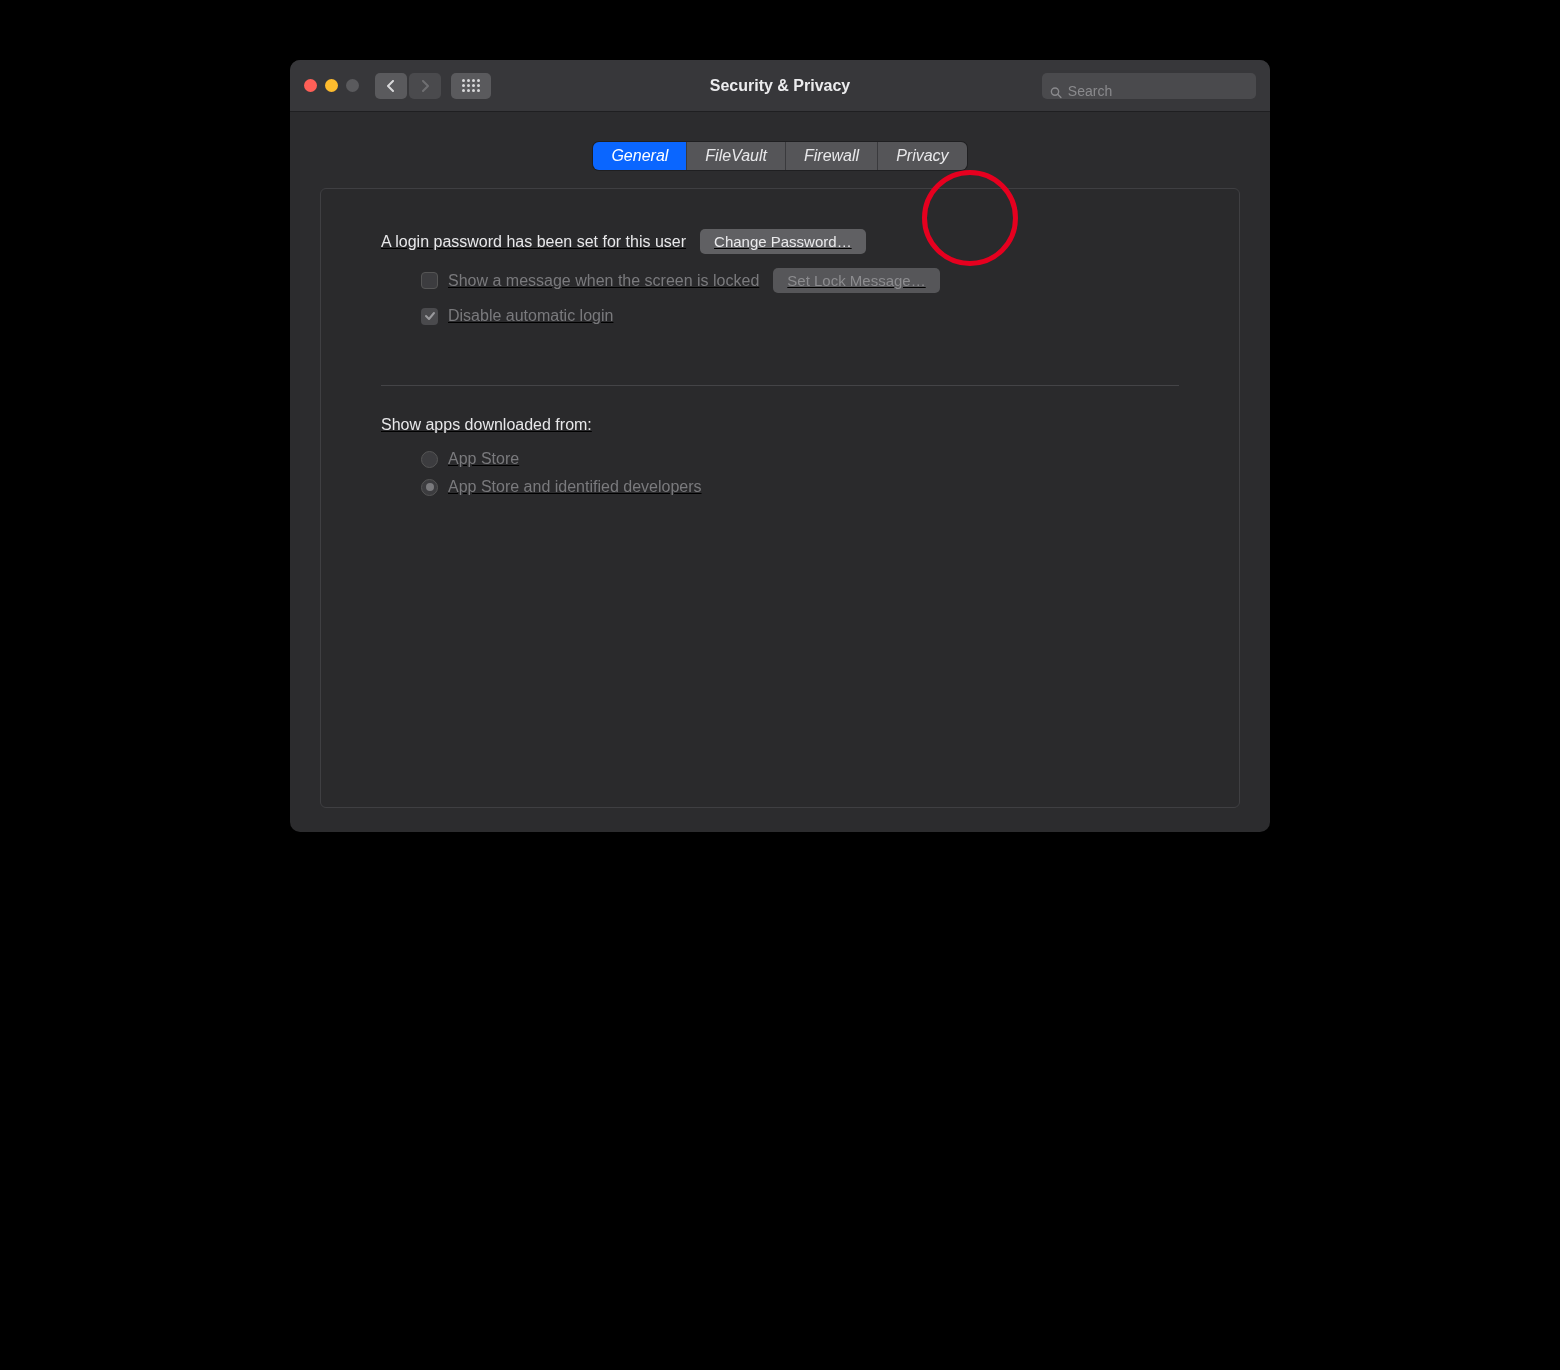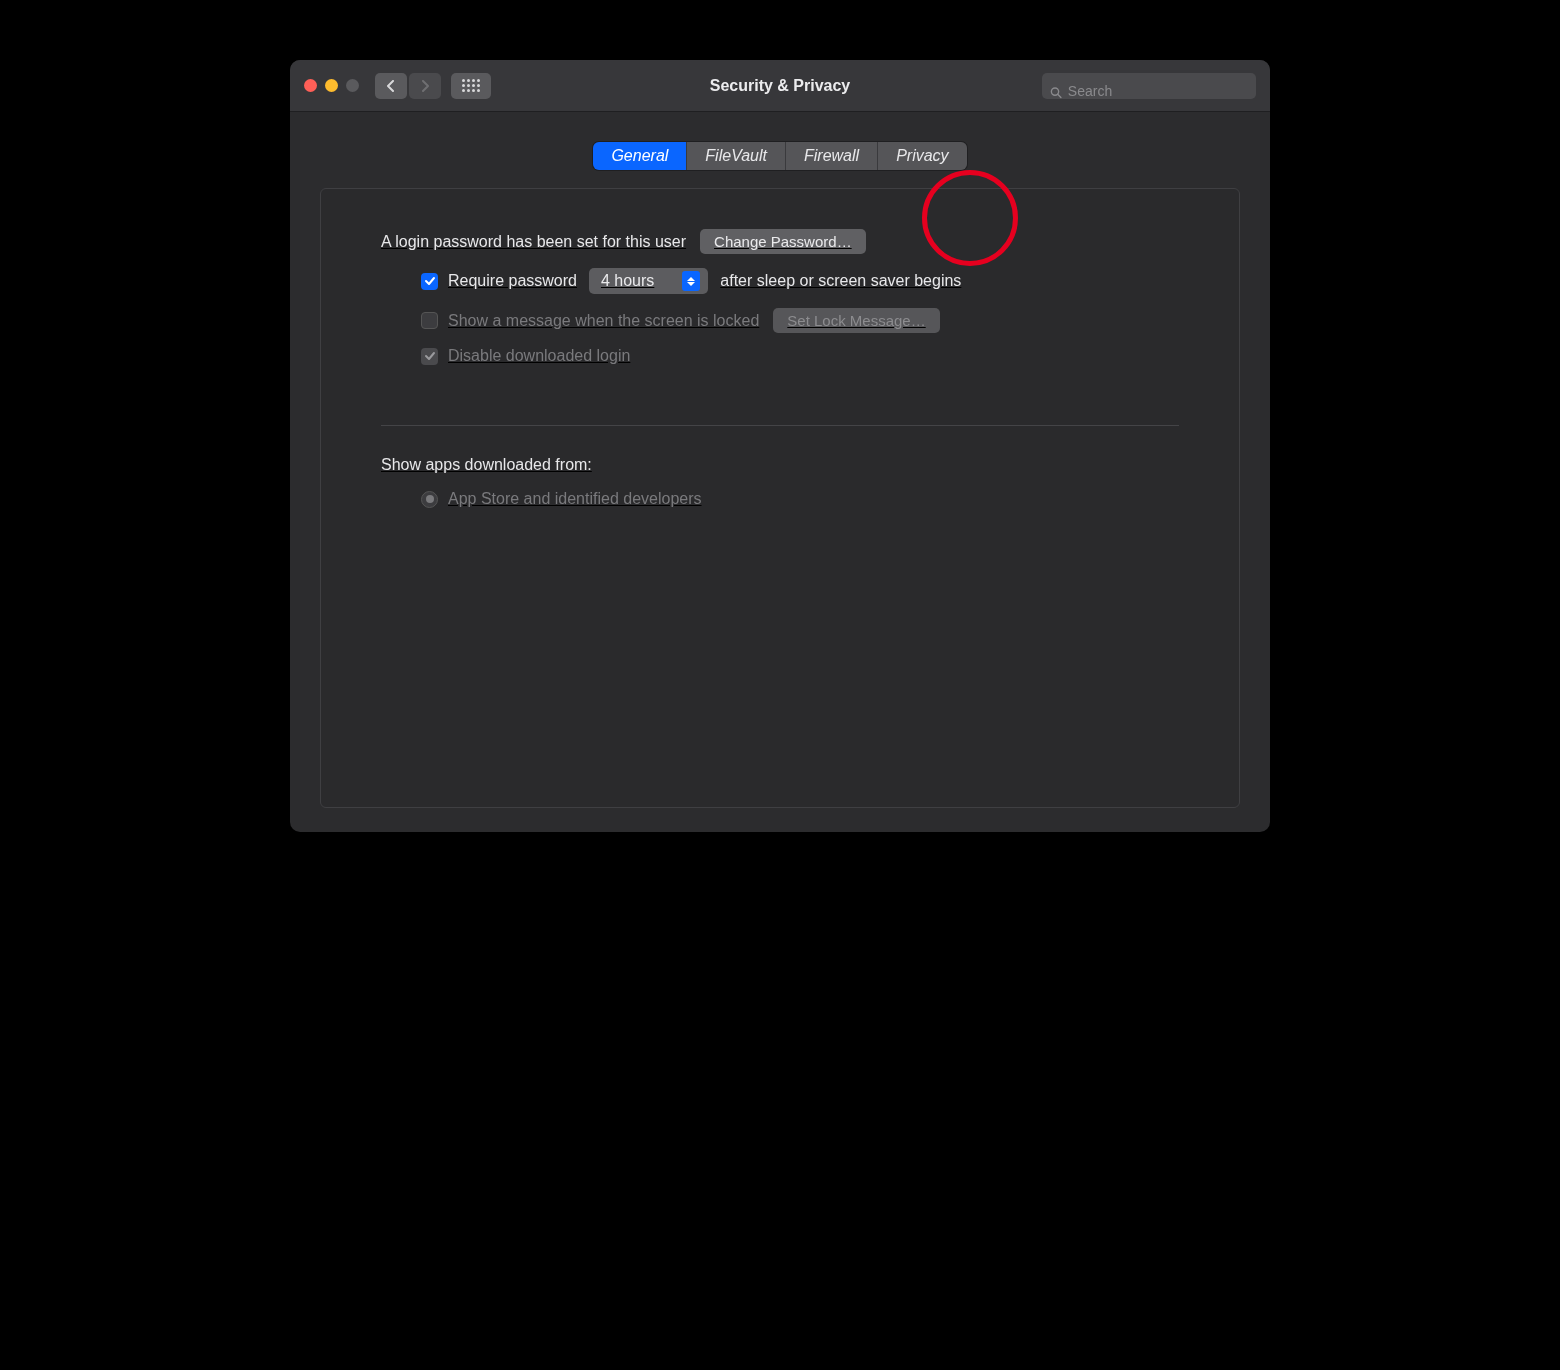--- a/index.html
+++ b/index.html
@@ -294,59 +294,46 @@
       </div>
     </div>
 
     <div class="panel">
 
       <div class="row">
         <span>A login password has been set for this user</span>
         <button class="btn">Change Password…</button>
       </div>
 
-      <div class="row">
-        <span class="spacer"></span>
-        <span class="cb checked">
-          <svg viewBox="0 0 12 12">
-              <path d="M2 6 L5 9 L10 3" stroke="#fff" stroke-width="2" fill="none" stroke-linecap="round" stroke-linejoin="round"></path>
-            </svg>
-        </span>
-        <span>Require password</span>
-        <div class="select">
-          <span>4 hours</span>
-          <span class="arrows">
-              <span class="up"></span>
-              <span class="dn"></span>
-            </span>
-        </div>
-        <span>after sleep or screen saver begins</span>
-      </div>
 
       <div class="row dim">
         <span class="spacer"></span>
         <span class="cb unchecked"></span>
         <span>Show a message when the screen is locked</span>
         <button class="btn dim">Set Lock Message…</button>
       </div>
 
       <div class="row dim">
         <span class="spacer"></span>
         <span class="cb dim-checked">
           <svg viewBox="0 0 12 12">
               <path d="M2 6 L5 9 L10 3" stroke="#9a9a9d" stroke-width="2" fill="none" stroke-linecap="round" stroke-linejoin="round"></path>
             </svg>
         </span>
-        <span>Disable downloaded login</span>
+        <span>Disable automatic login</span>
       </div>
 
       <div class="divider"></div>
 
       <div class="section-title">Show apps downloaded from:</div>
 
+      <div class="radio-row">
+        <span class="radio"></span>
+        <span>App Store</span>
+      </div>
 
       <div class="radio-row">
         <span class="radio selected"></span>
         <span>App Store and identified developers</span>
       </div>
 
     </div>
 
   </div>
 

